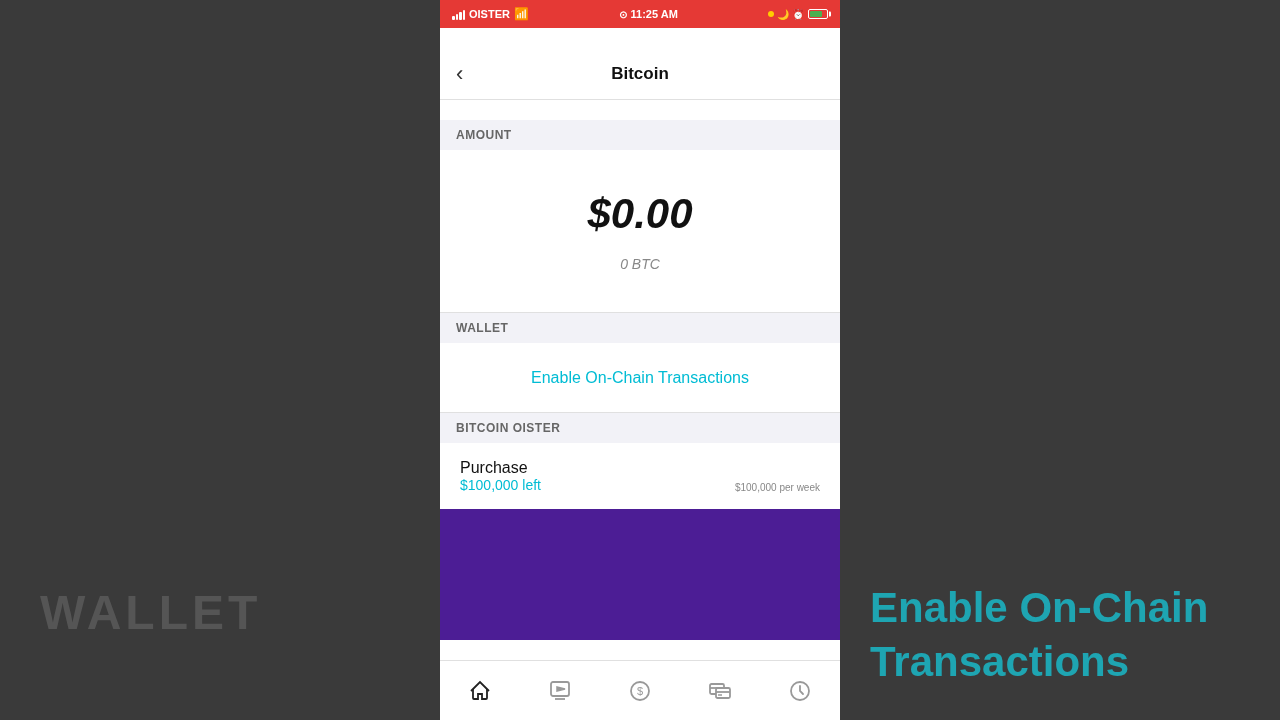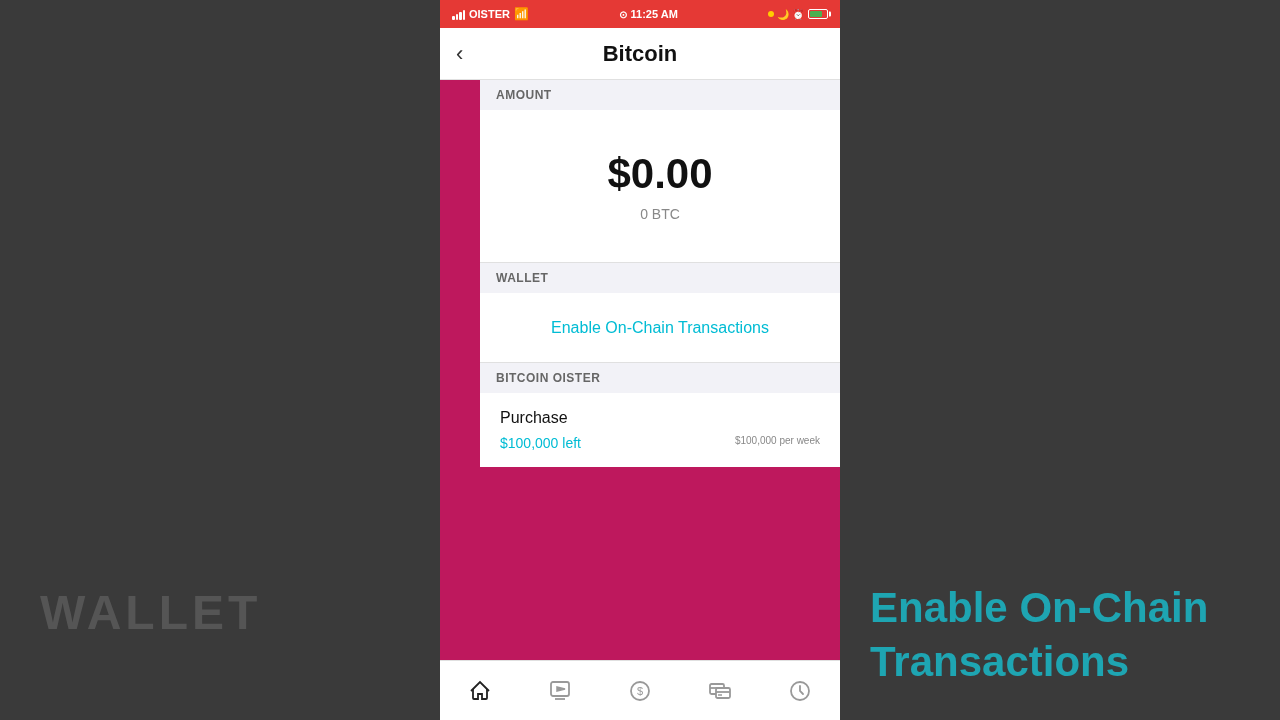--- a/index.html
+++ b/index.html
@@ -59,20 +59,21 @@
     .phone {
       position: relative;
       width: 400px;
       height: 720px;
       background: #fff;
       border-radius: 0;
       overflow: hidden;
       z-index: 10;
       display: flex;
       flex-direction: column;
+      gap: 20px;
     }
 
     
     .status-bar {
       background: #e53935;
       height: 28px;
       display: flex;
       align-items: center;
       justify-content: space-between;
       padding: 0 12px;
@@ -170,61 +171,62 @@
       position: absolute;
       left: 16px;
       font-size: 22px;
       color: #333;
       cursor: pointer;
       background: none;
       border: none;
       line-height: 1;
     }
     .header-title {
-      font-size: 22px;
+      font-size: 17px;
       font-weight: 600;
       color: #111;
     }
 
     
     .content {
       flex: 1;
       overflow-y: auto;
-      background: #be185d;
-      padding-left: 40px;
+      background: #4c1d95;
     }
 
     
     .section-header {
       background: #f2f2f7;
       padding: 8px 16px;
       font-size: 12px;
       font-weight: 600;
       color: #666;
       letter-spacing: 0.5px;
     }
 
     
     .amount-section {
       background: #fff;
       padding: 40px 20px;
       display: flex;
       flex-direction: column;
       align-items: center;
       border-bottom: 1px solid #e0e0e0;
+      font-style: italic;
     }
     .amount-usd {
       font-size: 42px;
       font-weight: 700;
       color: #111;
       margin-bottom: 8px;
     }
     .amount-btc {
       font-size: 14px;
       color: #888;
+      margin-top: 10px;
     }
 
     
     .wallet-section {
       background: #fff;
       padding: 20px;
       display: flex;
       align-items: center;
       justify-content: center;
       border-bottom: 1px solid #e0e0e0;
@@ -239,27 +241,27 @@
     }
 
     
     .limits-section {
       background: #fff;
       padding: 16px 20px;
     }
     .limit-row {
       display: flex;
       justify-content: space-between;
-      align-items: flex-start;
+      align-items: flex-end;
     }
     .limit-label {
       font-size: 16px;
       font-weight: 500;
       color: #111;
-      margin-bottom: 8px;
+      margin-bottom: 0;
     }
     .limit-amount-left {
       font-size: 14px;
       color: #00bcd4;
       font-weight: 500;
     }
     .limit-per-week {
       font-size: 10px;
       color: #888;
     }

